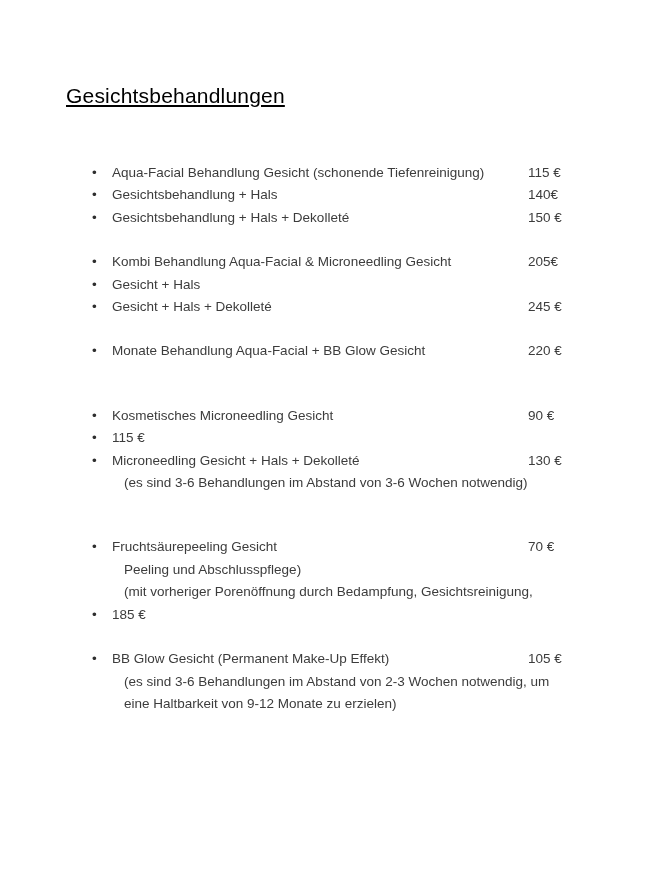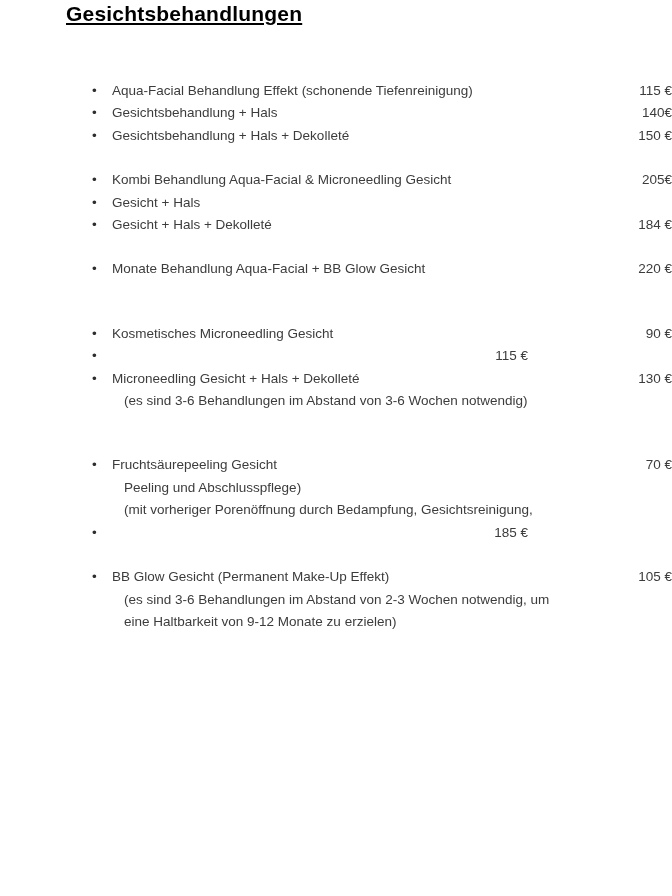--- a/index.html
+++ b/index.html
@@ -8,23 +8,24 @@
     position: relative;
     width: 672px;
     height: 896px;
     background: #ffffff;
     font-family: "Liberation Sans", sans-serif;
     color: #3c3c3c;
     overflow: hidden;
   }
   .doc-title {
     margin-left: 66px;
+    padding-top: 82px;
     font-size: 21px;
     line-height: 27px;
-    font-weight: bold;
+    font-weight: normal;
     color: #000000;
     text-decoration: underline;
     letter-spacing: 0.2px;
   }
   .price-list {
     margin-left: 92px;
     margin-top: 53px;
     font-size: 13.5px;
     line-height: 22.4px;
   }
@@ -35,39 +36,39 @@
     display: grid;
     grid-template-columns: 20px 416px 1fr;
     align-items: baseline;
     white-space: nowrap;
   }
   .bullet {
     font-size: 13.5px;
     color: #2e2e2e;
   }
   .label { white-space: nowrap; }
-  .price { white-space: nowrap; text-align: right; }
+  .price { white-space: nowrap; text-align: left; }
   .note {
     margin-left: 32px;
     white-space: nowrap;
   }
 </style>
 </head>
 <body>
 
 <div class="page">
 
   <h1 class="doc-title">Gesichtsbehandlungen</h1>
 
   <div class="price-list">
 
     <div class="group">
       <div class="row">
         <span class="bullet">•</span>
-        <span class="label">Aqua-Facial Behandlung Effekt (schonende Tiefenreinigung)</span>
+        <span class="label">Aqua-Facial Behandlung Gesicht (schonende Tiefenreinigung)</span>
         <span class="price">115 €</span>
       </div>
       <div class="row">
         <span class="bullet">•</span>
         <span class="label">Gesichtsbehandlung + Hals</span>
         <span class="price">140€</span>
       </div>
       <div class="row">
         <span class="bullet">•</span>
         <span class="label">Gesichtsbehandlung + Hals + Dekolleté</span>
@@ -81,21 +82,21 @@
         <span class="label">Kombi Behandlung Aqua-Facial &amp; Microneedling Gesicht</span>
         <span class="price">205€</span>
       </div>
       <div class="row">
         <span class="bullet">•</span>
         <span class="label">Gesicht + Hals</span>
       </div>
       <div class="row">
         <span class="bullet">•</span>
         <span class="label">Gesicht + Hals + Dekolleté</span>
-        <span class="price">184 €</span>
+        <span class="price">245 €</span>
       </div>
     </div>
 
     <div class="group gap-lg">
       <div class="row">
         <span class="bullet">•</span>
         <span class="label">Monate Behandlung Aqua-Facial + BB Glow Gesicht</span>
         <span class="price">220 €</span>
       </div>
     </div>

